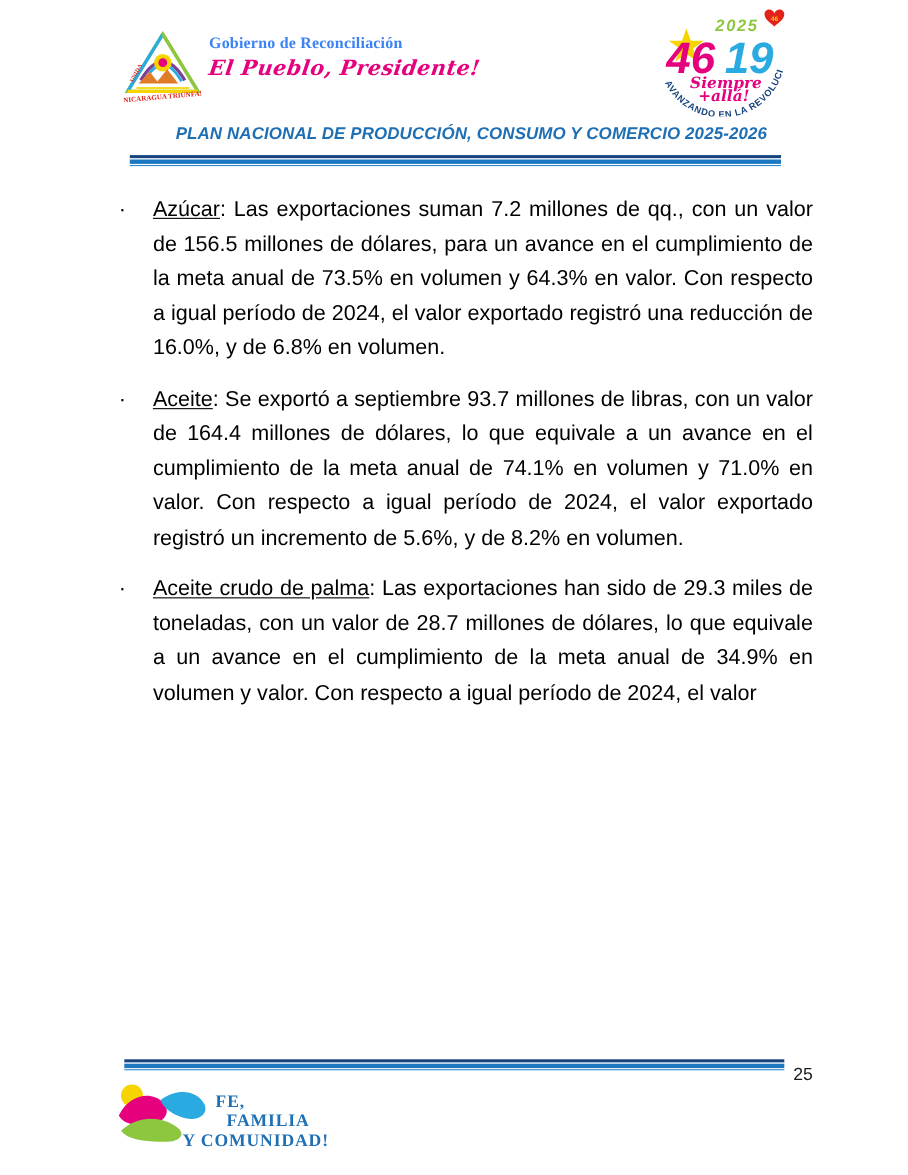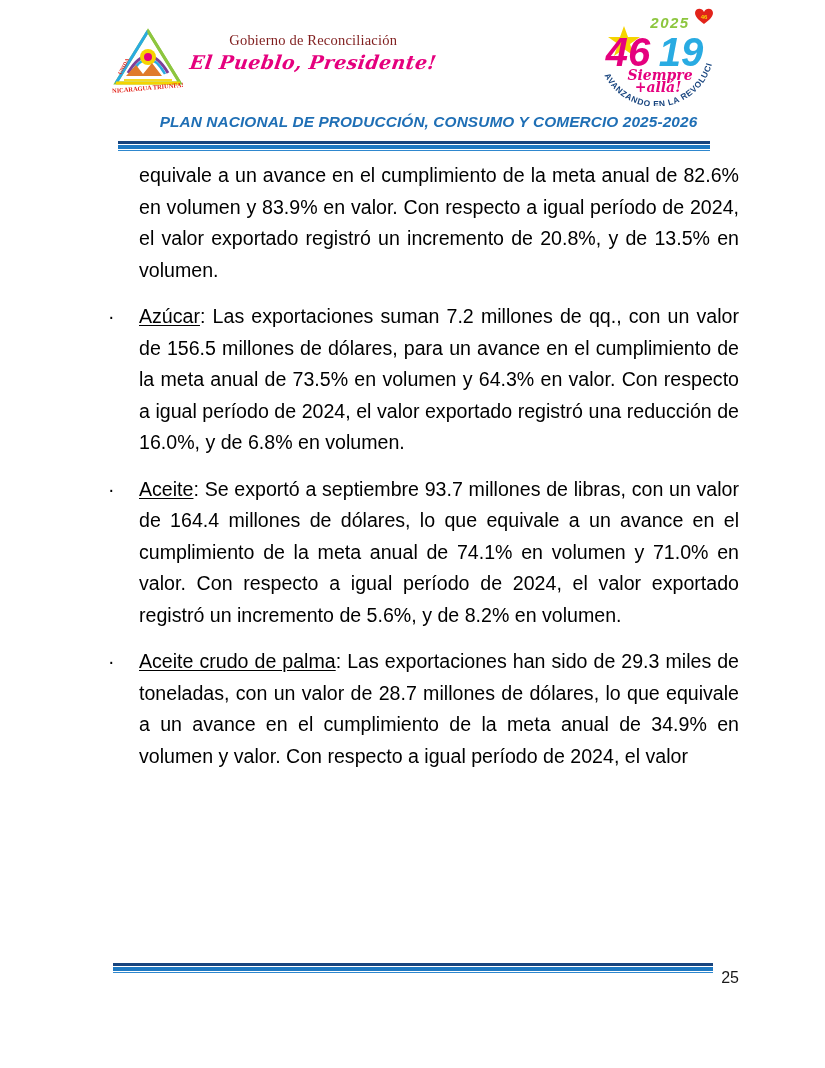--- a/index.html
+++ b/index.html
@@ -45,27 +45,26 @@
     flex: none;
   }
 
   .gov-text {
     margin-left: 6px;
     padding-top: 5px;
   }
 
   .gov-line {
     font-family: "Liberation Serif", serif;
-    font-weight: normal;
+    font-weight: bold;
     font-size: 14.5px;
-    color: #7f1d1d;
+    color: #3b82f6;
     line-height: 1.18;
     white-space: nowrap;
     letter-spacing: .2px;
-    text-align: center;
   }
 
   .slogan {
     font-family: "DejaVu Serif", serif;
     font-style: italic;
     font-weight: bold;
     font-size: 19px;
     color: #E5007E;
     white-space: nowrap;
     margin-top: 2px;
@@ -267,21 +266,20 @@
 
   <div class="rule-top">
     <div class="rule-dark"></div>
     <div class="rule-gap"></div>
     <div class="rule-mid"></div>
     <div class="rule-thin"></div>
   </div>
 
   <div class="content">
 
-    <p class="para para-plain">equivale a un avance en el cumplimiento de la meta anual de 82.6% en volumen y 83.9% en valor. Con respecto a igual período de 2024, el valor exportado registró un incremento de 20.8%, y de 13.5% en volumen.</p>
 
     <div class="bullet-row">
       <div class="bullet-dot">·</div>
       <div class="bullet-body">
         <p class="para"><span class="term">Azúcar</span><span>: </span><span>Las exportaciones suman 7.2 millones de qq., con un valor de 156.5 millones de dólares, para un avance en el cumplimiento de la meta anual de 73.5% en volumen y 64.3% en valor. Con respecto a igual período de 2024, el valor exportado registró una reducción de 16.0%, y de 6.8% en volumen.</span></p>
       </div>
     </div>
 
     <div class="bullet-row">
       <div class="bullet-dot">·</div>
@@ -301,14 +299,30 @@
 
   <div class="page-number">25</div>
 
   <div class="rule-bottom">
     <div class="rule-dark"></div>
     <div class="rule-gap"></div>
     <div class="rule-mid"></div>
     <div class="rule-thin"></div>
   </div>
 
+  <div class="fe-logo">
+    <svg width="260" height="66" viewBox="0 0 260 66">
+
+      <circle cx="16" cy="12" r="10" fill="#F5D400"></circle>
+
+      <path d="M4 30 C14 10 34 8 44 18 C52 26 46 36 34 38 C20 40 8 38 4 30 Z" fill="#E5007E"></path>
+
+      <path d="M42 16 C58 4 76 8 82 20 C86 30 74 36 62 32 C50 28 44 22 42 16 Z" fill="#29ABE2"></path>
+
+      <path d="M6 44 C20 30 42 30 56 40 C66 47 60 54 46 54 C26 54 12 52 6 44 Z" fill="#8DC63F"></path>
+
+      <text x="92" y="22" font-family="Liberation Serif, serif" font-size="16" font-weight="bold" fill="#1F6FB5" letter-spacing="0.8">FE,</text>
+      <text x="102" y="40" font-family="Liberation Serif, serif" font-size="16" font-weight="bold" fill="#1F6FB5" letter-spacing="0.8">FAMILIA</text>
+      <text x="62" y="58" font-family="Liberation Serif, serif" font-size="16" font-weight="bold" fill="#1F6FB5" letter-spacing="0.8">Y COMUNIDAD!</text>
+    </svg>
+  </div>
 
 </div>
 
 </body></html>

